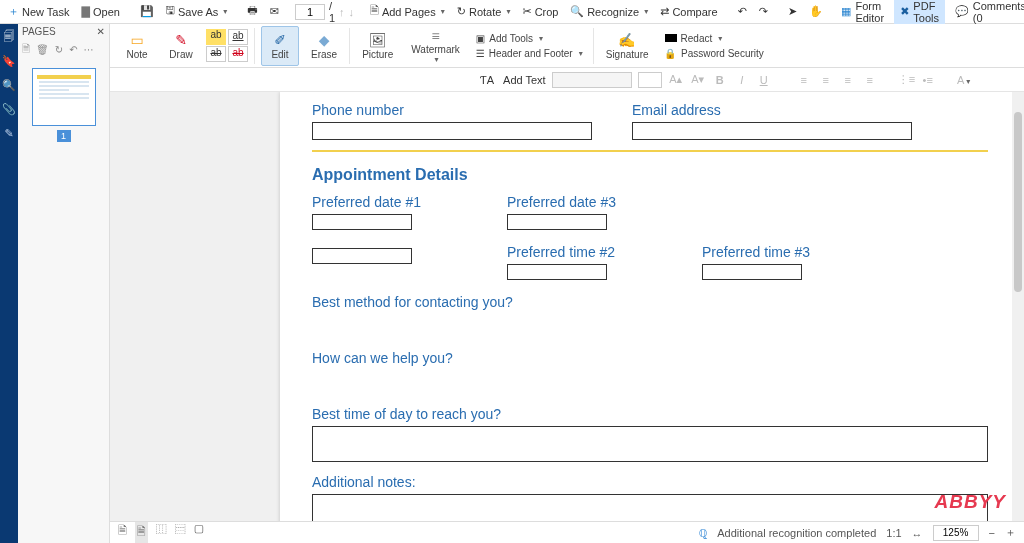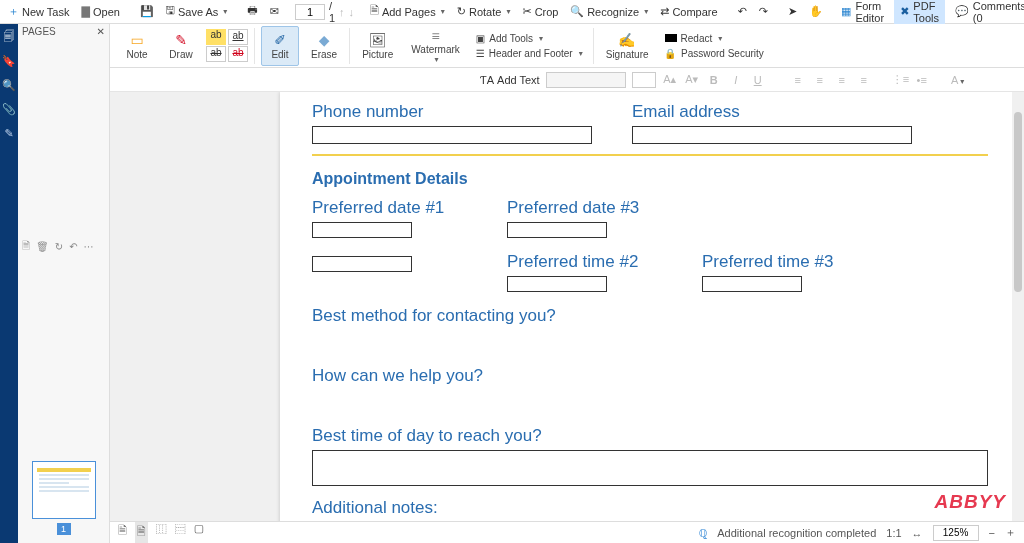--- a/index.html
+++ b/index.html
@@ -15,21 +15,21 @@
   .page-input { width: 30px; height: 16px; border: 1px solid #ccc; text-align: center; font-size: 11px; }
   .grayed { color: #bbb; }
   .dd::after { content: "▾"; font-size: 8px; margin-left: 2px; color: #666; }
 
   
   .main { display: flex; height: 519px; }
   .leftrail { width: 18px; background: #0a3972; display: flex; flex-direction: column; align-items: center; padding-top: 6px; gap: 10px; }
   .leftrail .ricon { width: 14px; height: 14px; color: #b8cde8; font-size: 11px; display: flex; align-items: center; justify-content: center; cursor: pointer; }
   .leftrail .ricon.active { color: #fff; }
 
-  .pages-panel { width: 92px; background: #f7f7f7; border-right: 1px solid #ddd; display: flex; flex-direction: column; justify-content: space-between; }
+  .pages-panel { width: 92px; background: #f7f7f7; border-right: 1px solid #ddd; display: flex; flex-direction: column; }
   .pages-header { display: flex; align-items: center; justify-content: space-between; padding: 2px 4px; font-size: 10px; color: #555; }
   .pages-tools { display: flex; align-items: center; gap: 6px; padding: 2px 4px; color: #888; font-size: 10px; }
   .thumb-wrap { padding: 8px; }
   .thumb { width: 64px; height: 58px; border: 1px solid #4a90d9; margin: 0 auto; background: #fff; position: relative; overflow: hidden; }
   .thumb .bar { height: 4px; background: #f2d04e; margin: 6px 4px 2px 4px; }
   .thumb .ln { height: 2px; background: #d8e5f0; margin: 2px 6px; }
   .thumb-num { width: 14px; height: 12px; background: #4a90d9; color: #fff; margin: 4px auto 0 auto; font-size: 9px; display: flex; align-items: center; justify-content: center; }
 
   .workarea { flex: 1; display: flex; flex-direction: column; }
 
@@ -37,29 +37,29 @@
   .ribbon { height: 44px; border-bottom: 1px solid #ddd; display: flex; align-items: center; padding: 0 8px; gap: 6px; background: #fff; }
   .rbtn { display: flex; flex-direction: column; align-items: center; justify-content: center; padding: 2px 6px; cursor: pointer; font-size: 10px; color: #444; min-width: 38px; height: 40px; }
   .rbtn.selected { background: #dbeaf7; border: 1px solid #9ec5e8; border-radius: 2px; }
   .rbtn .ic { width: 20px; height: 18px; display: flex; align-items: center; justify-content: center; font-size: 14px; }
   .rsep { width: 1px; height: 36px; background: #e5e5e5; }
   .vgroup { display: flex; flex-direction: column; gap: 2px; }
   .vgroup .vitem { display: flex; align-items: center; gap: 4px; font-size: 10px; color: #444; cursor: pointer; padding: 1px 4px; white-space: nowrap; }
 
   
   .fmtbar { height: 24px; border-bottom: 1px solid #e5e5e5; display: flex; align-items: center; padding-left: 370px; gap: 6px; font-size: 11px; color: #bbb; background: #fff; }
-  .fmtbar .addtext { color: #333; display: flex; align-items: center; gap: 3px; }
+  .fmtbar .addtext { color: #333; display: flex; align-items: center; gap: 9px; }
   .fmtbar .fontbox { width: 80px; height: 16px; border: 1px solid #ccc; background: #f5f5f5; }
   .fmtbar .szbox { width: 24px; height: 16px; border: 1px solid #ccc; }
   .fmtbar .fbtn { width: 16px; text-align: center; cursor: pointer; }
 
   
   .docwrap { flex: 1; background: #f0f0f0; overflow: hidden; position: relative; }
   .page { position: absolute; left: 170px; top: 0; width: 740px; background: #fff; box-shadow: 0 0 4px rgba(0,0,0,0.2); padding: 10px 32px 20px 32px; }
-  .page .flabel { color: #2a6db0; font-size: 17px; }
+  .page .flabel { color: #2a6db0; font-size: 14px; }
   .page .section { color: #2a6db0; font-size: 16px; font-weight: 600; margin: 14px 0 10px 0; }
   .field { border: 1px solid #333; background: #fff; }
   .row { display: flex; gap: 40px; }
   .hr { height: 2px; background: #f2d04e; margin-top: 10px; }
   .col3 { display: flex; gap: 45px; }
   .col3 > div { width: 150px; }
   .bigfield { border: 1px solid #333; height: 36px; width: 100%; margin-top: 4px; }
 
   .watermark { position: absolute; right: 18px; bottom: 30px; color: #e63950; font-weight: 800; font-size: 19px; letter-spacing: 1px; font-style: italic; }
 

